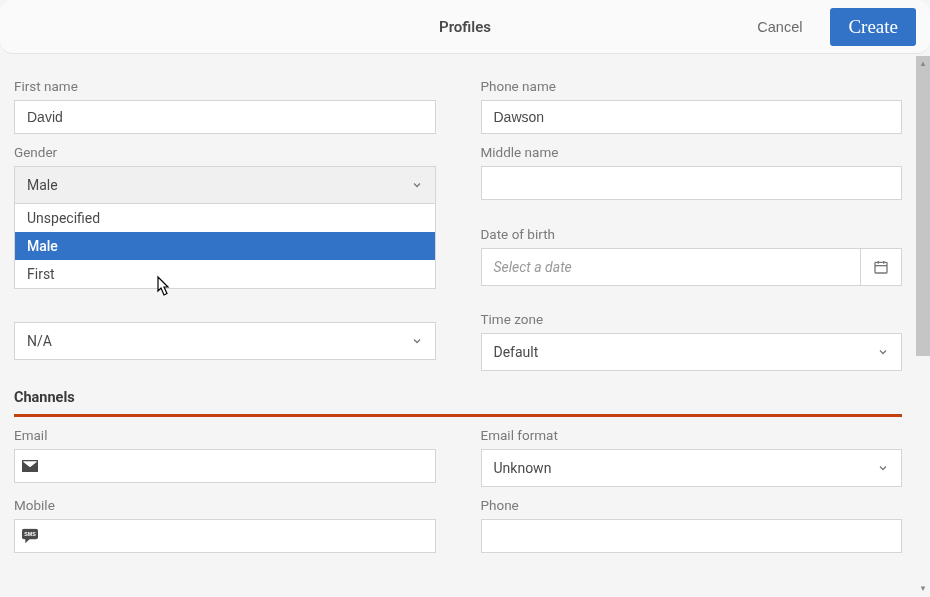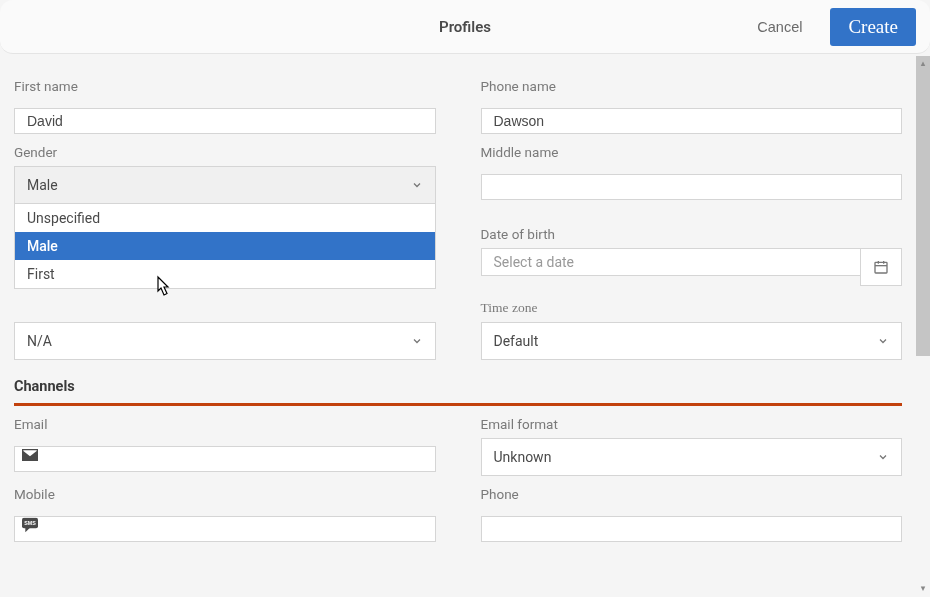--- a/index.html
+++ b/index.html
@@ -74,25 +74,24 @@
       color: #7a7a7a;
       display: block;
       margin-bottom: 6px;
       margin-top: 10px;
     }
     .text-input {
       width: 100%;
       height: 26px;
       border: 1px solid #d5d5d5;
       background: #fff;
-      padding: 8px 12px;
+      padding: 16px 12px;
       font-size: 14px;
       color: #4a4a4a;
       outline: none;
-      margin-top: 8px;
     }
     .select-wrap {
       position: relative;
       width: 100%;
     }
     .select-display {
       width: 100%;
       height: 38px;
       border: 1px solid #d5d5d5;
       background: #fff;
@@ -139,26 +138,27 @@
       font-weight: 700;
       color: #3a3a3a;
       font-size: 14.5px;
       margin-top: 18px;
       padding-bottom: 8px;
       border-bottom: 3px solid #c2410c;
     }
     .date-wrap { display: flex; }
     .date-input {
       flex: 1;
-      height: 28px;
+      height: 38px;
       border: 1px solid #d5d5d5;
       background: #fff;
       padding: 0 12px;
       font-size: 14px;
       color: #999;
+      font-style: italic;
       display: flex;
       align-items: center;
       border-right: none;
     }
     .date-btn {
       width: 42px;
       height: 38px;
       border: 1px solid #d5d5d5;
       background: #fff;
       display: flex;
@@ -286,21 +286,21 @@
         <div class="date-btn">
           <svg width="16" height="16" viewBox="0 0 24 24" fill="none" stroke="currentColor" stroke-width="2">
               <rect x="3" y="5" width="18" height="16" rx="1"></rect>
               <line x1="3" y1="10" x2="21" y2="10"></line>
               <line x1="8" y1="3" x2="8" y2="7"></line>
               <line x1="16" y1="3" x2="16" y2="7"></line>
             </svg>
         </div>
       </div>
 
-      <label class="field-label" style="margin-top:14px;font-family:Liberation Serif, serif;">Time zone</label>
+      <label class="field-label" style="margin-top:25px;">Time zone</label>
       <div class="select-wrap">
         <div class="select-display">
           <span>Default</span>
           <svg class="chevron" viewBox="0 0 24 24" fill="none" stroke="currentColor" stroke-width="2.5">
               <polyline points="6 9 12 15 18 9"></polyline>
             </svg>
         </div>
       </div>
     </div>
   </div>

